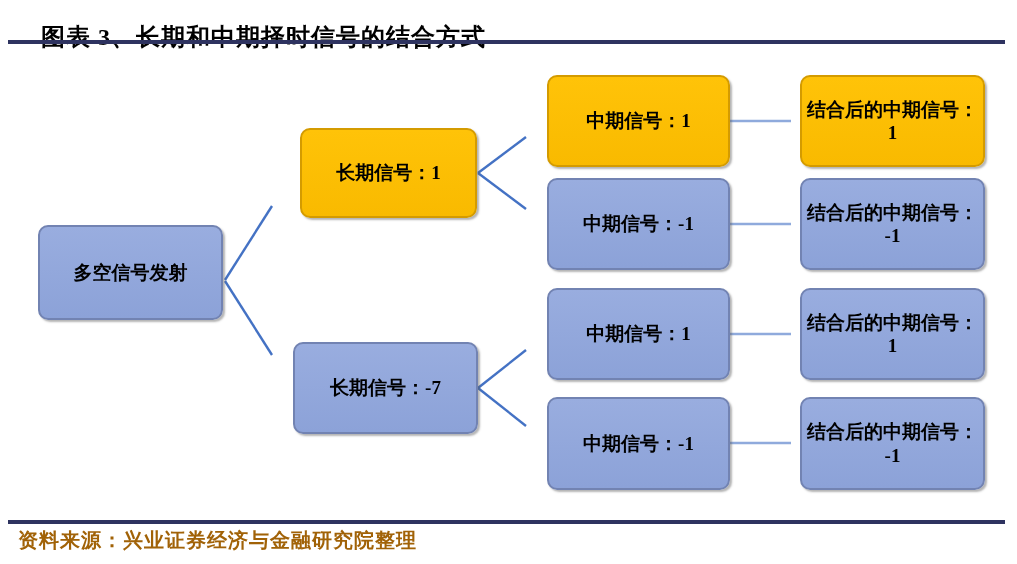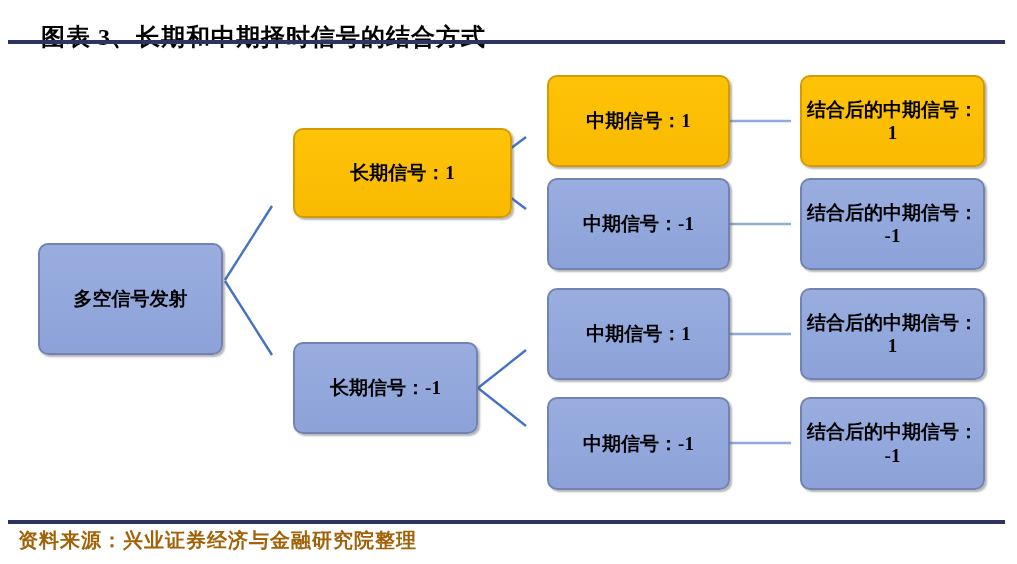--- a/index.html
+++ b/index.html
@@ -52,29 +52,29 @@
     <line class="diag" x1="478" y1="173" x2="526" y2="137"></line>
     <line class="diag" x1="478" y1="173" x2="526" y2="209"></line>
     <line class="diag" x1="478" y1="388" x2="526" y2="350"></line>
     <line class="diag" x1="478" y1="388" x2="526" y2="426"></line>
     <line class="horiz" x1="730" y1="121" x2="791" y2="121"></line>
     <line class="horiz" x1="730" y1="224" x2="791" y2="224"></line>
     <line class="horiz" x1="730" y1="334" x2="791" y2="334"></line>
     <line class="horiz" x1="730" y1="443" x2="791" y2="443"></line>
   </svg>
 
-  <div class="node blue" style="left:38px;top:243px;width:185px;height:112px">
+  <div class="node blue" style="left:38px;top:225px;width:185px;height:95px">
     <span>多空信号发射</span>
   </div>
 
-  <div class="node orange" style="left:293px;top:128px;width:219px;height:90px">
+  <div class="node orange" style="left:300px;top:128px;width:177px;height:90px">
     <span>长期信号：1</span>
   </div>
   <div class="node blue" style="left:293px;top:342px;width:185px;height:92px">
-    <span>长期信号：-1</span>
+    <span>长期信号：-7</span>
   </div>
 
   <div class="node orange" style="left:547px;top:75px;width:183px;height:92px">
     <span>中期信号：1</span>
   </div>
   <div class="node blue" style="left:547px;top:178px;width:183px;height:92px">
     <span>中期信号：-1</span>
   </div>
   <div class="node blue" style="left:547px;top:288px;width:183px;height:92px">
     <span>中期信号：1</span>

